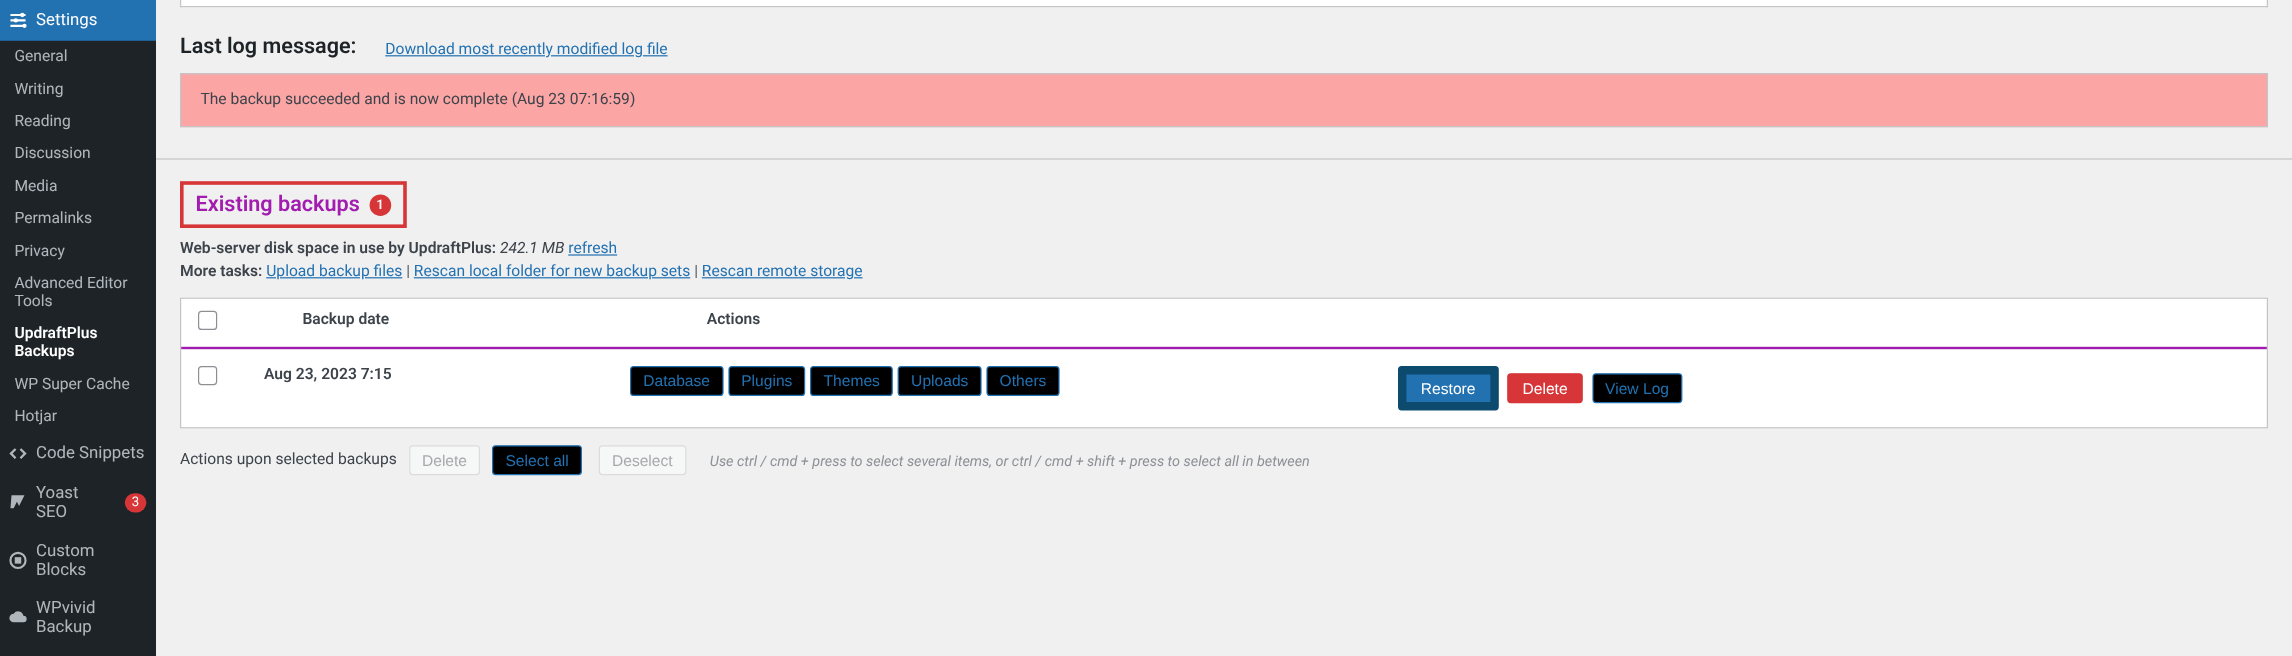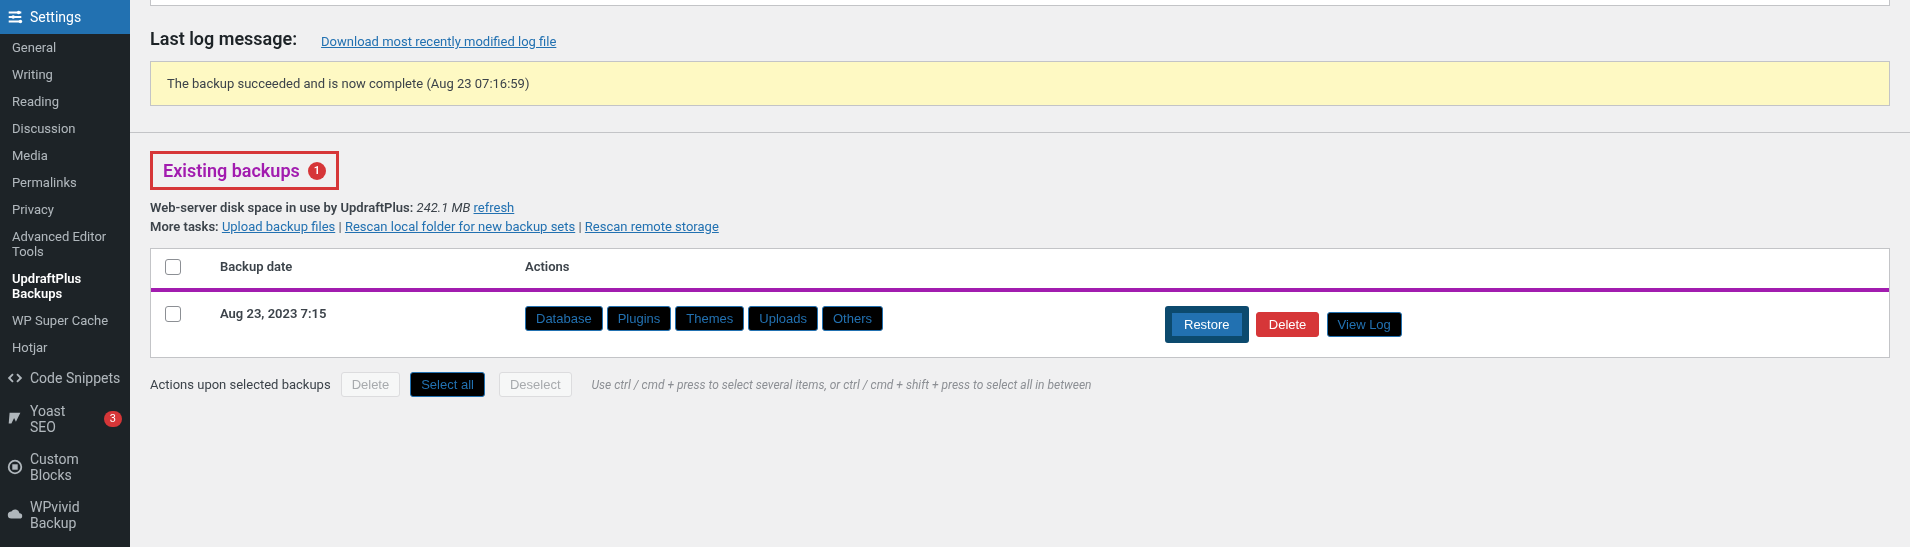--- a/index.html
+++ b/index.html
@@ -12,32 +12,32 @@
 .sidebar-item.current-sub { color: #fff; font-weight: 600; }
 .sidebar-item.top { font-size: 14px; padding: 8px 8px 8px 6px; }
 .sidebar-item.sub { padding-left: 12px; font-size: 13px; }
 .sidebar .icon { width: 18px; height: 18px; display: inline-flex; align-items: center; justify-content: center; fill: currentColor; flex-shrink: 0; }
 .sidebar .badge { background: #d63638; color: #fff; border-radius: 9px; font-size: 11px; padding: 0 6px; line-height: 16px; margin-left: 4px; }
 .content { flex: 1; padding: 0 20px 20px 20px; }
 .section-top { border: 1px solid #c3c4c7; border-top: none; background: #fff; height: 6px; margin-bottom: 22px; }
 h2.log-title { font-size: 18px; font-weight: 600; color: #1d2327; display: inline-block; }
 .log-row { display: flex; align-items: flex-end; margin-bottom: 12px; }
 .log-link { color: #2271b1; text-decoration: underline; font-size: 13px; cursor: pointer; padding-left: 24px; }
-.log-box { border: 1px solid #c3c4c7; background: #fef9c3; padding: 14px 16px; font-size: 13px; color: #3c434a; margin-bottom: 26px; }
+.log-box { border: 1px solid #c3c4c7; background: #fca5a5; padding: 14px 16px; font-size: 13px; color: #3c434a; margin-bottom: 26px; }
 .divider { border-top: 1px solid #c3c4c7; margin: 0 -20px 18px -20px; }
 .exist-row { display: flex; align-items: center; gap: 8px; margin-bottom: 10px; }
 .highlight-box { border: 3px solid #d63638; padding: 6px 10px; display: inline-flex; align-items: center; gap: 8px; }
 h2.exist { font-size: 18px; font-weight: 600; color: #a21caf; }
 .badge-orange { background: #d63638; color: #fff; border-radius: 10px; min-width: 18px; height: 18px; font-size: 11px; font-weight: 600; display: inline-flex; align-items: center; justify-content: center; padding: 0 5px; }
 .info-line { font-size: 13px; color: #3c434a; margin-bottom: 4px; }
 .info-line .label { font-weight: 600; }
 .info-line .value { font-style: italic; }
 .info-line a { color: #2271b1; text-decoration: underline; cursor: pointer; }
 .table { border: 1px solid #c3c4c7; background: #fff; margin-top: 14px; }
-.thead { display: flex; border-bottom: 4px solid #a21caf; padding: 10px 14px; font-weight: 600; font-size: 13px; }
+.thead { display: flex; border-bottom: 2px solid #a21caf; padding: 10px 14px; font-weight: 600; font-size: 13px; gap: 32px; }
 .tbody { display: flex; padding: 14px 14px; align-items: flex-start; font-size: 13px; }
 .col-check { width: 55px; }
 .col-date { width: 305px; }
 .col-data { width: 640px; }
 .col-actions { flex: 1; }
 .checkbox { width: 16px; height: 16px; border: 1px solid #8c8f94; background: #fff; border-radius: 3px; cursor: pointer; display: inline-block; }
 .bold { font-weight: 600; }
 .btn-outline { border: 1px solid #2271b1; color: #2271b1; background: #000000; padding: 4px 10px; border-radius: 3px; font-size: 13px; cursor: pointer; margin-right: 4px; }
 .btn-primary { background: #2271b1; color: #fff; border: 7px solid #0c4a6e; padding: 4px 12px; border-radius: 3px; font-size: 13px; cursor: pointer; margin-right: 4px; }
 .btn-danger { background: #d63638; color: #fff; border: 1px solid #d63638; padding: 4px 12px; border-radius: 3px; font-size: 13px; cursor: pointer; margin-right: 4px; }

